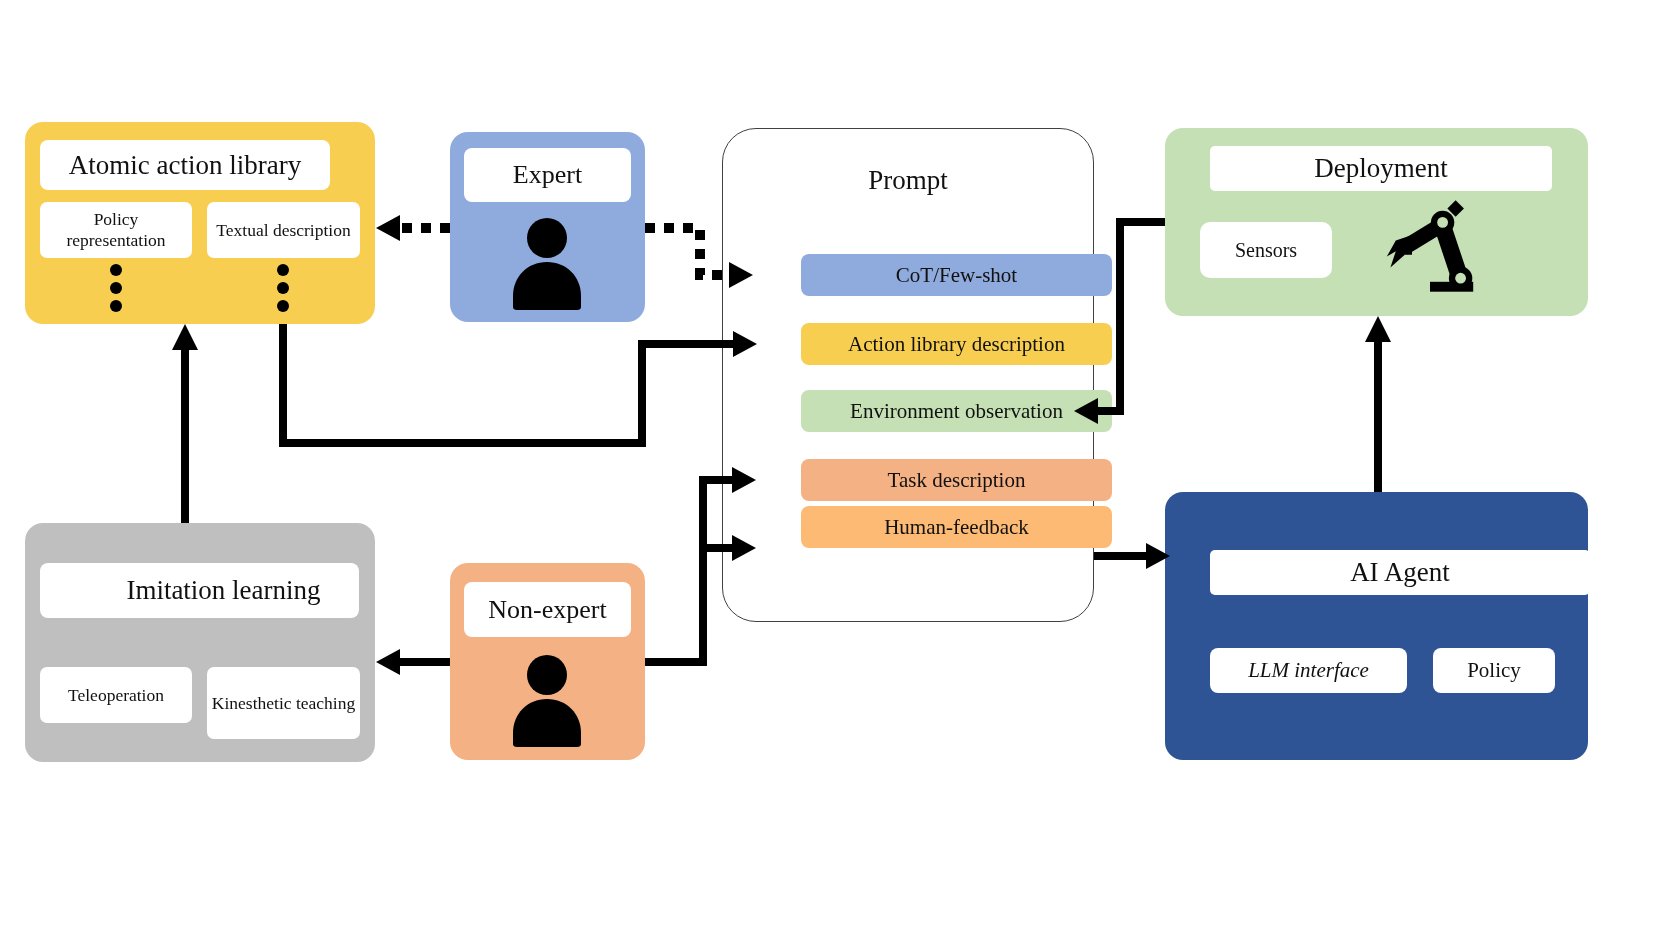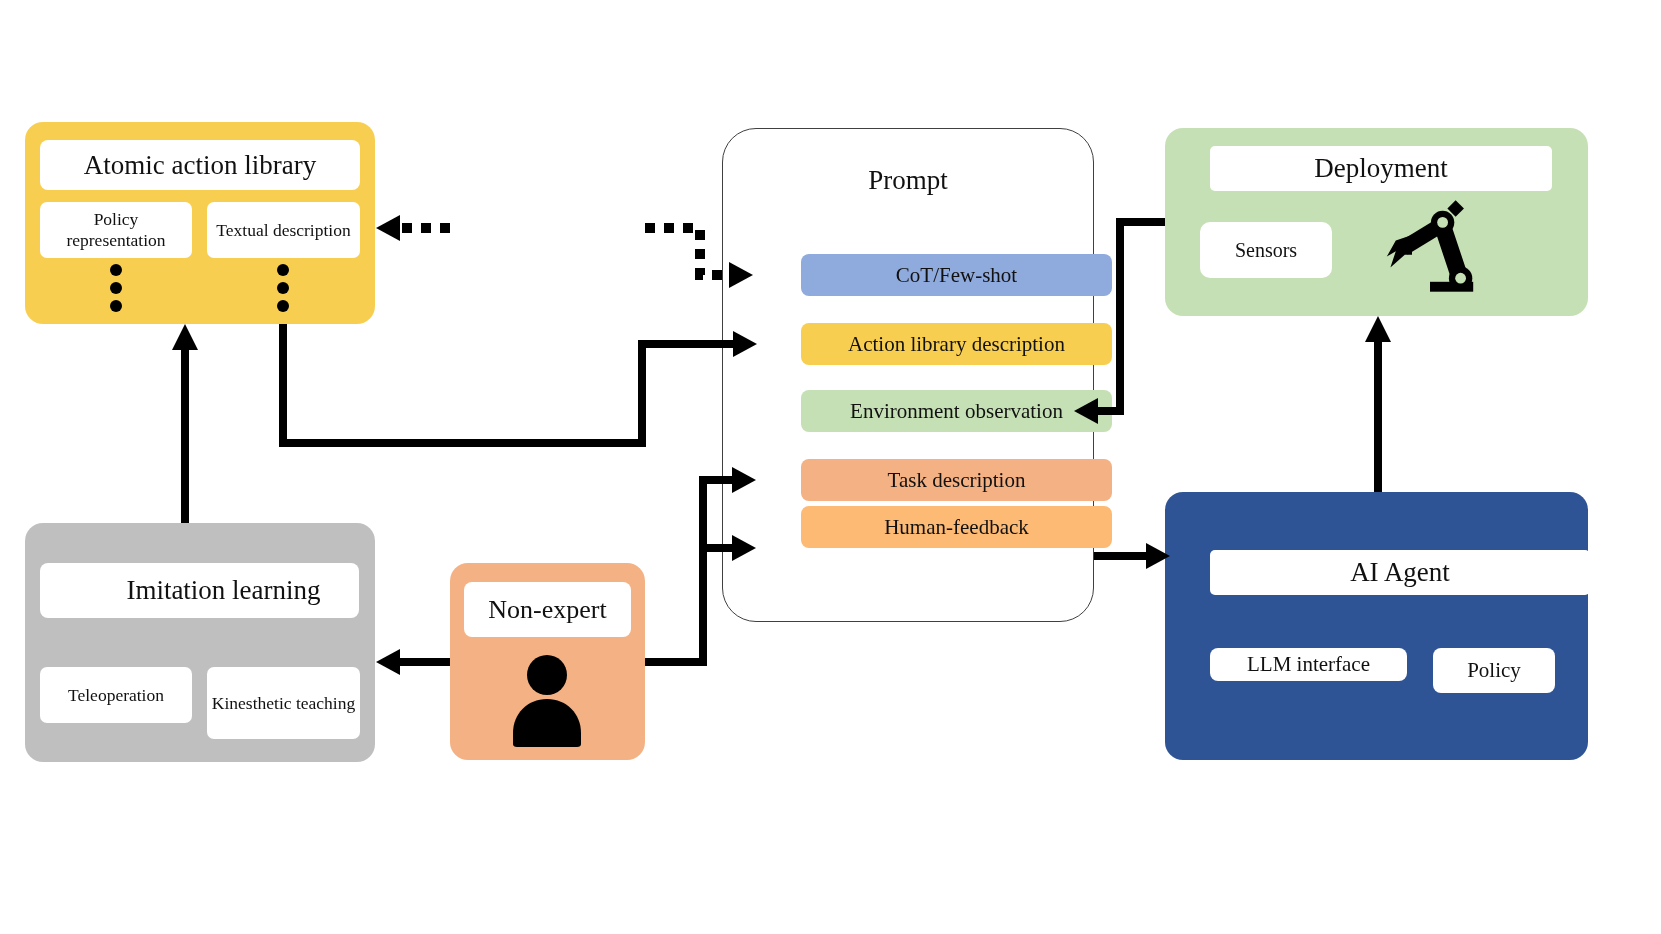--- a/index.html
+++ b/index.html
@@ -28,35 +28,44 @@
   .dots i{width:12px;height:12px;border-radius:50%;background:#000;display:block;}
   .arrow-layer{position:absolute;left:0;top:0;pointer-events:none;}
   .iconwrap{position:absolute;display:flex;align-items:center;justify-content:center;}
 </style>
 </head>
 <body>
 
 <div class="canvas">
 
   <div class="panel" style="left: 25px; top: 122px; width: 350px; height: 202px; background: rgb(248, 206, 81);">
-    <div class="wbox title-lg" style="left:15px;top:18px;width:320px;height:50px;">Atomic action library</div>
+    <div class="wbox title-lg" style="left:15px;top:18px;width:290px;height:50px;">Atomic action library</div>
     <div class="wbox sub" style="left:182px;top:80px;width:153px;height:56px;">Textual description</div>
     <div class="wbox sub" style="left:15px;top:80px;width:152px;height:56px;">Policy representation</div>
     <div class="dots" style="left:79px;top:142px;">
       <i></i>
         <i></i>
         <i></i>
     </div>
     <div class="dots" style="left:246px;top:142px;">
       <i></i>
         <i></i>
         <i></i>
     </div>
   </div>
 
+  <div class="panel" style="left: 450px; top: 132px; width: 195px; height: 190px; background: rgb(143, 170, 220);">
+    <div class="wbox title-md" style="left:14px;top:16px;width:167px;height:54px;">Expert</div>
+    <div class="iconwrap" style="left:47px;top:78px;width:100px;height:104px;">
+      <svg width="100" height="104" viewBox="0 0 100 104">
+        <circle cx="50" cy="28" r="20" fill="#000"></circle>
+        <path d="M50 52 C30 52 16 67 16 86 L16 97 Q16 100 20 100 L80 100 Q84 100 84 97 L84 86 C84 67 70 52 50 52 Z" fill="#000"></path>
+      </svg>
+    </div>
+  </div>
 
   <div class="panel" style="left: 25px; top: 523px; width: 350px; height: 239px; background: rgb(191, 191, 191);">
     <div class="wbox title-lg" style="left:15px;top:40px;width:271px;height:55px;padding-left:48px;">Imitation learning</div>
     <div class="wbox sub" style="left:15px;top:144px;width:152px;height:56px;">Teleoperation</div>
     <div class="wbox sub" style="left:182px;top:144px;width:153px;height:72px;">Kinesthetic teaching</div>
   </div>
 
   <div class="panel" style="left: 450px; top: 563px; width: 195px; height: 197px; background: rgb(244, 177, 131);">
     <div class="wbox title-md" style="left:14px;top:19px;width:167px;height:55px;">Non-expert</div>
     <div class="iconwrap" style="left:47px;top:84px;width:100px;height:104px;">
@@ -89,21 +98,21 @@
         <circle cx="74" cy="36" r="13" fill="#000"></circle>
         <circle cx="74" cy="36" r="6" fill="#C5E0B4"></circle>
         <rect x="82" y="14" width="13" height="13" fill="#000" transform="rotate(45 88.5 20.5)"></rect>
         <path d="M40 50 L22 56 L12 74 L22 68 L16 86 L32 72 L40 72 Z" fill="#000"></path>
       </svg>
     </div>
   </div>
 
   <div class="panel" style="left: 1165px; top: 492px; width: 423px; height: 268px; background: rgb(47, 84, 150);">
     <div class="wbox title-lg" style="left:45px;top:58px;width:380px;height:45px;border-radius:5px;">AI Agent</div>
-    <div class="wbox" style="left:45px;top:156px;width:197px;height:33px;font-size:21px;">LLM interface</div>
+    <div class="wbox" style="left:45px;top:156px;width:197px;height:45px;font-size:21px;font-style:italic;">LLM interface</div>
     <div class="wbox" style="left:268px;top:156px;width:122px;height:45px;font-size:21px;">Policy</div>
   </div>
 
   <svg class="arrow-layer" width="1661" height="934" viewBox="0 0 1661 934">
 
     <g>
       <line x1="185" y1="523" x2="185" y2="346" stroke="#000" stroke-width="8"></line>
       <polygon points="185,324 172,350 198,350" fill="#000"></polygon>
     </g>
 

